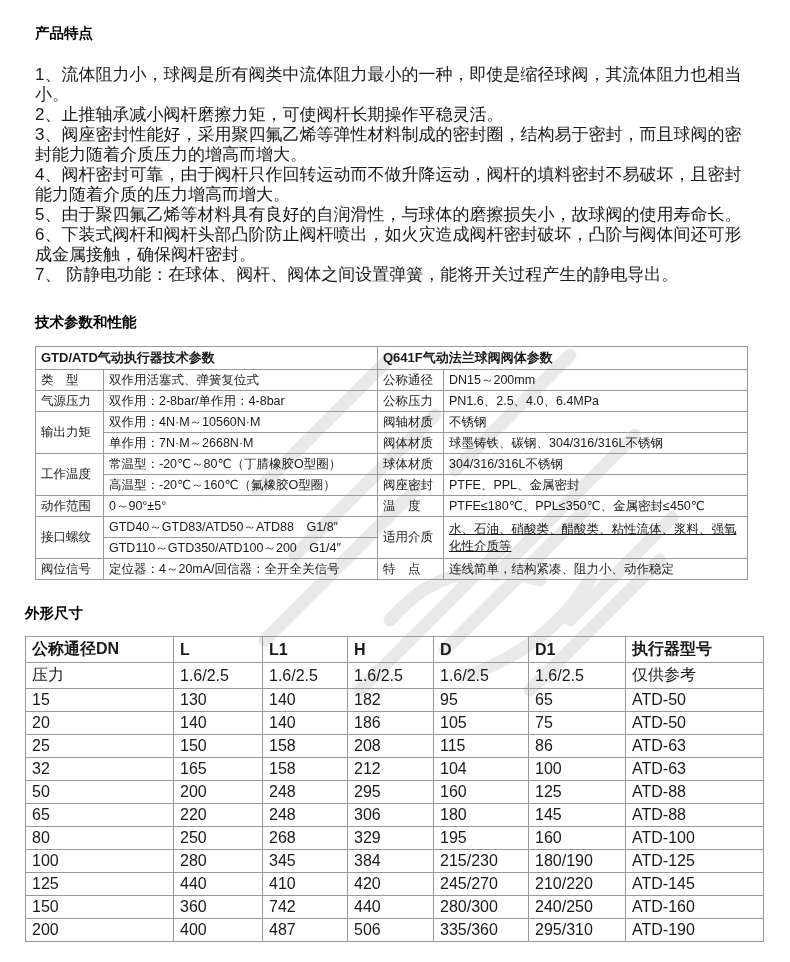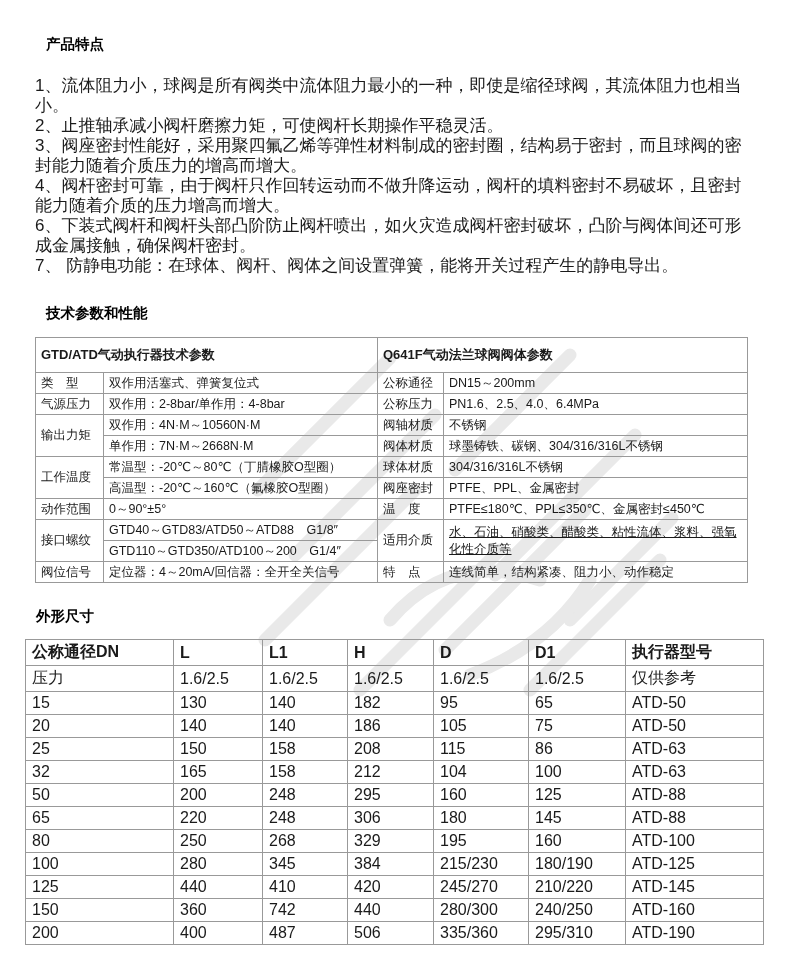--- a/index.html
+++ b/index.html
@@ -19,21 +19,21 @@
     top: 320px;
     z-index: 0;
     pointer-events: none;
   }
   .content {
     position: relative;
     z-index: 1;
     padding: 25px 42px 0 35px;
   }
   .sec-title {
-    margin: 11px;
+    margin: 0;
     font-size: 14.5px;
     font-weight: bold;
     color: #000000;
     line-height: 17px;
   }
   .features {
     margin-top: 23px;
     font-size: 17px;
     line-height: 20px;
   }
@@ -54,21 +54,21 @@
     height: 21px;
     line-height: 1.3;
     vertical-align: middle;
     overflow: hidden;
     white-space: nowrap;
   }
   table.tech td.wrap { white-space: normal; text-decoration: underline; }
   table.tech td.hd {
     font-weight: bold;
     font-size: 13px;
-    height: 35px;
+    height: 23px;
     margin-top: 15px;
   }
 
   
   .dims-sec { margin-left: -10px; }
   .dims-title { margin-top: 25px; }
   table.dims {
     margin-top: 14px;
     width: 738px;
     font-size: 16px;
@@ -108,20 +108,21 @@
   </div>
 
   <div class="content">
 
     <h2 class="sec-title">产品特点</h2>
     <div class="features">
       <p>1、流体阻力小，球阀是所有阀类中流体阻力最小的一种，即使是缩径球阀，其流体阻力也相当小。</p>
       <p>2、止推轴承减小阀杆磨擦力矩，可使阀杆长期操作平稳灵活。</p>
       <p>3、阀座密封性能好，采用聚四氟乙烯等弹性材料制成的密封圈，结构易于密封，而且球阀的密封能力随着介质压力的增高而增大。</p>
       <p>4、阀杆密封可靠，由于阀杆只作回转运动而不做升降运动，阀杆的填料密封不易破坏，且密封能力随着介质的压力增高而增大。</p>
+      <p>5、由于聚四氟乙烯等材料具有良好的自润滑性，与球体的磨擦损失小，故球阀的使用寿命长。</p>
       <p>6、下装式阀杆和阀杆头部凸阶防止阀杆喷出，如火灾造成阀杆密封破坏，凸阶与阀体间还可形成金属接触，确保阀杆密封。</p>
       <p>7、 防静电功能：在球体、阀杆、阀体之间设置弹簧，能将开关过程产生的静电导出。</p>
     </div>
 
     <h2 class="sec-title tech-title">技术参数和性能</h2>
     <table class="tech">
       <colgroup>
         <col style="width:68px">
           <col style="width:274px">
           <col style="width:66px">

